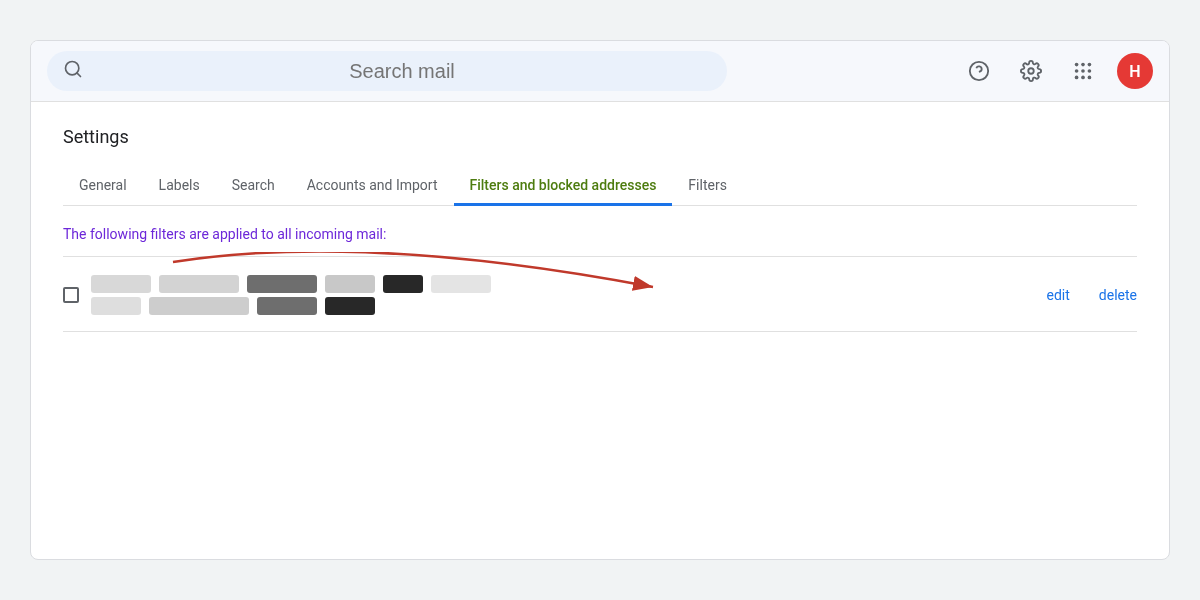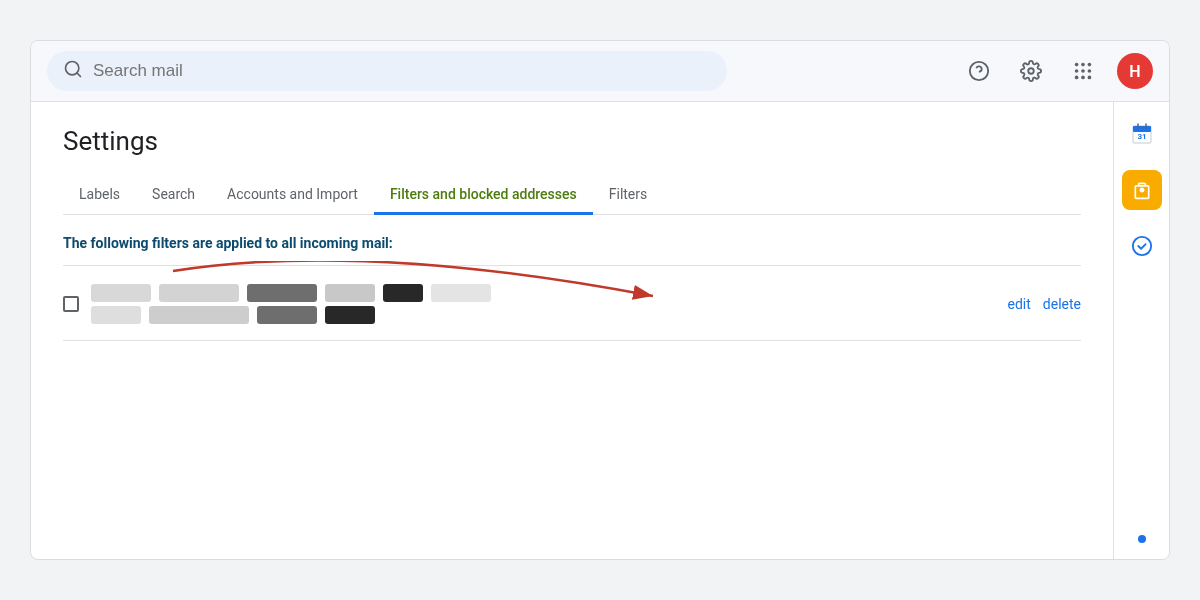--- a/index.html
+++ b/index.html
@@ -43,23 +43,24 @@
       max-width: 680px;
     }
     .search-icon-svg {
       color: #5f6368;
       font-size: 18px;
     }
     .search-input {
       border: none;
       background: transparent;
       outline: none;
-      font-size: 17px;
+      font-size: 20px;
       color: #5f6368;
       width: 100%;
+      text-align: center;
     }
     .topbar-actions {
       display: flex;
       align-items: center;
       gap: 16px;
       margin-left: auto;
     }
     .icon-btn {
       width: 36px;
       height: 36px;
@@ -91,21 +92,21 @@
       flex: 1;
       overflow: hidden;
     }
     
     .settings-panel {
       flex: 1;
       padding: 24px 32px;
       overflow-y: auto;
     }
     .settings-title {
-      font-size: 26px;
+      font-size: 18px;
       font-weight: 400;
       color: #202124;
       margin-bottom: 20px;
     }
     
     .tabs {
       display: flex;
       align-items: center;
       gap: 0;
       border-bottom: 1px solid #e0e0e0;
@@ -122,22 +123,22 @@
       transition: color 0.2s;
     }
     .tab.active {
       color: #4d7c0f;
       border-bottom: 3px solid #1a73e8;
       font-weight: 500;
     }
     
     .filter-heading {
       font-size: 14px;
-      font-weight: 700;
-      color: #0c4a6e;
+      font-weight: 400;
+      color: #6d28d9;
       margin-bottom: 14px;
     }
     .filter-divider {
       border: none;
       border-top: 1px solid #e0e0e0;
       margin-bottom: 10px;
     }
     .filter-row {
       display: flex;
       align-items: center;
@@ -176,21 +177,21 @@
       opacity: 0.85;
     }
     .redact-black {
       background: #111;
       opacity: 0.9;
     }
     .filter-actions {
       margin-left: auto;
       display: flex;
       align-items: center;
-      gap: 12px;
+      gap: 29px;
       flex-shrink: 0;
     }
     .filter-action-link {
       font-size: 14px;
       color: #1a73e8;
       cursor: pointer;
       text-decoration: none;
     }
     
     .right-sidebar {
@@ -280,20 +281,21 @@
       <div class="avatar">H</div>
     </div>
   </div>
 
   <div class="main-content">
 
     <div class="settings-panel">
       <div class="settings-title">Settings</div>
 
       <div class="tabs">
+        <div class="tab">General</div>
         <div class="tab">Labels</div>
         <div class="tab">Search</div>
         <div class="tab">Accounts and Import</div>
         <div class="tab active">Filters and blocked addresses</div>
         <div class="tab">Filters</div>
       </div>
 
       <div class="filter-heading">The following filters are applied to all incoming mail:</div>
       <hr class="filter-divider">
 
@@ -330,37 +332,14 @@
               <polygon points="0 0, 8 3, 0 6" fill="#c0392b"></polygon>
             </marker>
           </defs>
           <path d="M 10 10 Q 200 -20 490 35" stroke="#c0392b" stroke-width="2.5" fill="none" marker-end="url(#arrowhead)"></path>
         </svg>
       </div>
 
       <hr class="filter-divider" style="margin-top:8px;">
     </div>
 
-    <div class="right-sidebar">
-      <div class="sidebar-icon calendar">
-        <svg width="24" height="24" viewBox="0 0 24 24">
-          <rect x="3" y="4" width="18" height="17" rx="2" fill="white" stroke="#dadce0" stroke-width="1.5"></rect>
-          <rect x="3" y="4" width="18" height="6" rx="1" fill="#1a73e8"></rect>
-          <text x="12" y="17" text-anchor="middle" font-size="8" fill="#1a73e8" font-weight="bold">31</text>
-          <line x1="8" y1="2" x2="8" y2="6" stroke="#5f6368" stroke-width="1.5" stroke-linecap="round"></line>
-          <line x1="16" y1="2" x2="16" y2="6" stroke="#5f6368" stroke-width="1.5" stroke-linecap="round"></line>
-        </svg>
-      </div>
-      <div class="sidebar-icon keep" style="background:#f9ab00;">
-        <svg width="20" height="20" viewBox="0 0 24 24" fill="white">
-          <path d="M9 3C7.9 3 7 3.9 7 5v1H5C3.9 6 3 6.9 3 8v13c0 1.1.9 2 2 2h14c1.1 0 2-.9 2-2V8c0-1.1-.9-2-2-2h-2V5c0-1.1-.9-2-2-2H9zm0 2h6v1H9V5zm-4 3h14v13H5V8zm7 1c-1.7 0-3 1.3-3 3s1.3 3 3 3 3-1.3 3-3-1.3-3-3-3z"></path>
-        </svg>
-      </div>
-      <div class="sidebar-icon tasks">
-        <svg width="22" height="22" viewBox="0 0 24 24" fill="#1a73e8">
-          <circle cx="12" cy="12" r="10" fill="none" stroke="#1a73e8" stroke-width="2"></circle>
-          <path d="M8 12l3 3 5-5" stroke="#1a73e8" stroke-width="2" fill="none" stroke-linecap="round" stroke-linejoin="round"></path>
-        </svg>
-      </div>
-      <div class="sidebar-dot"></div>
-    </div>
   </div>
 </div>
 
 </body></html>

